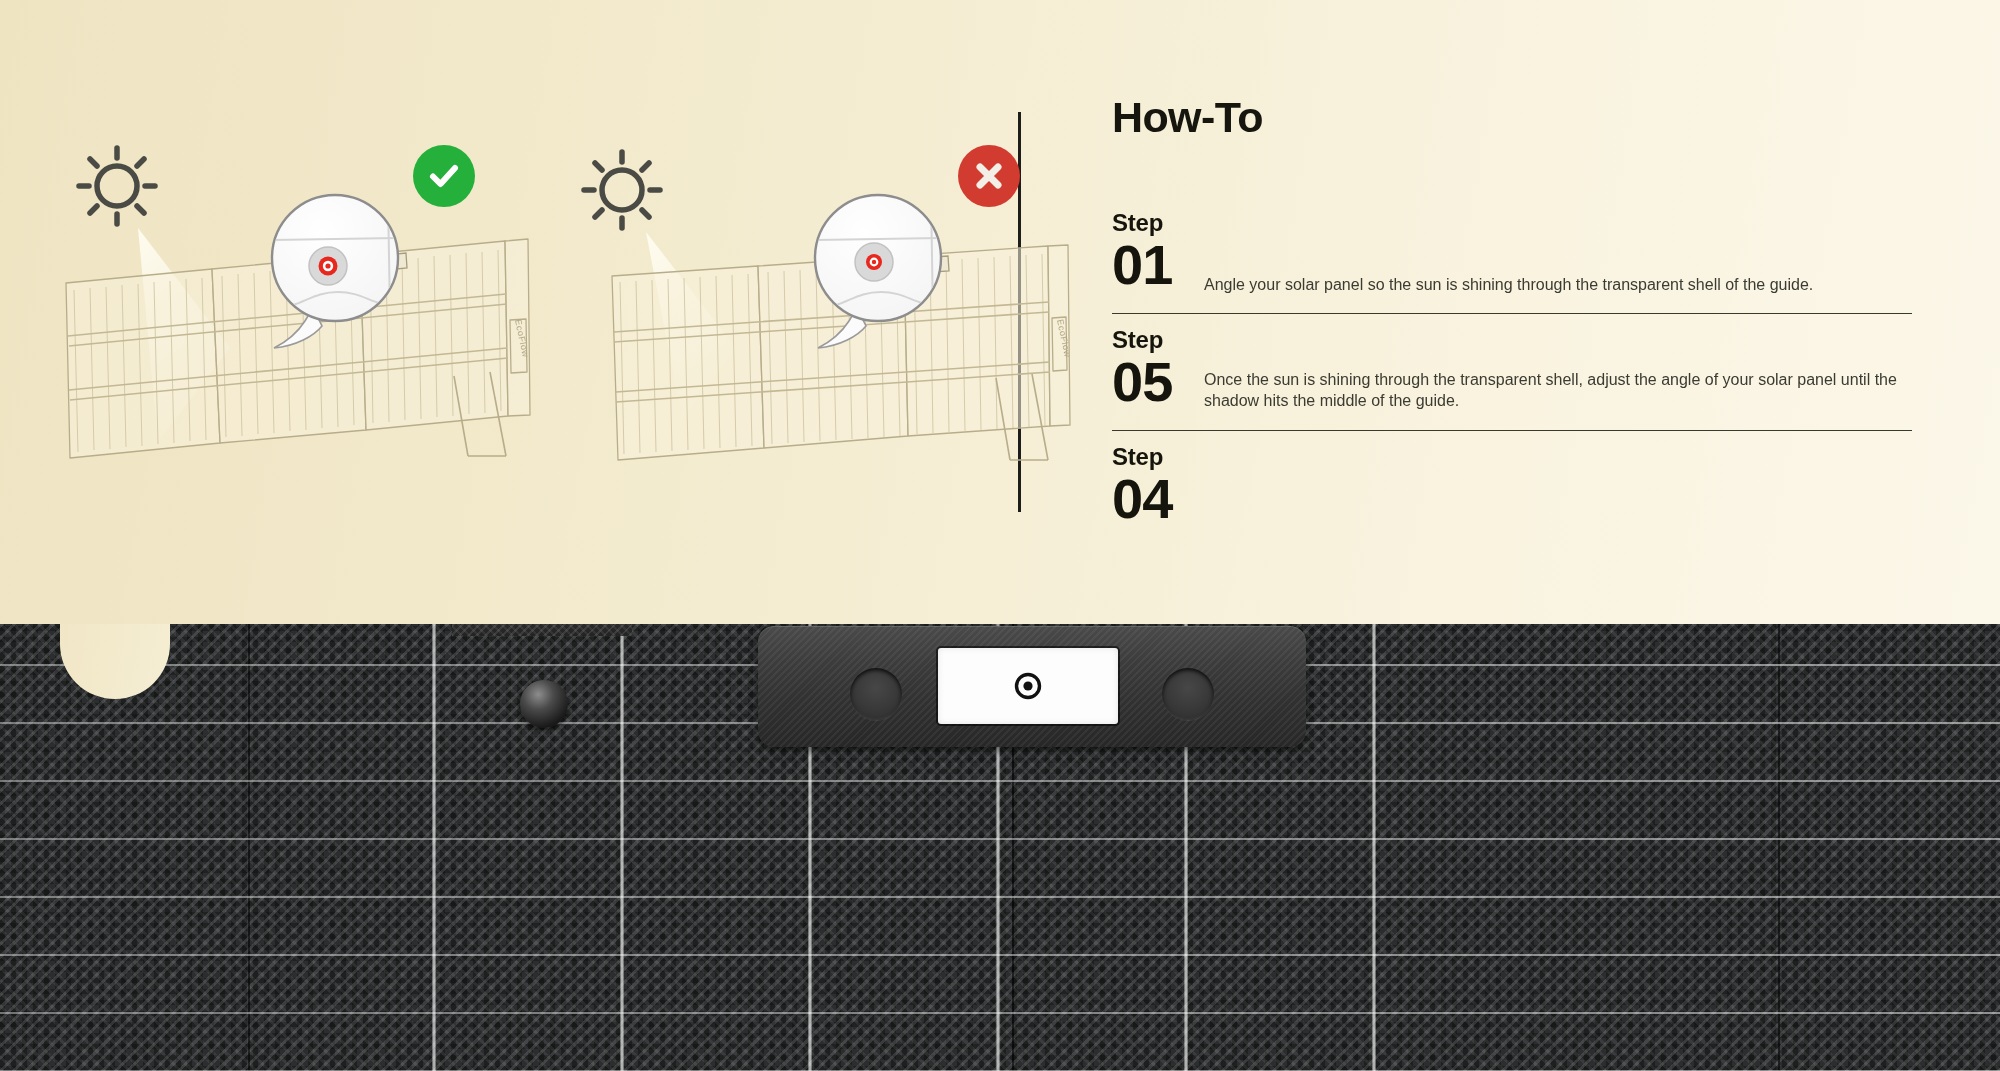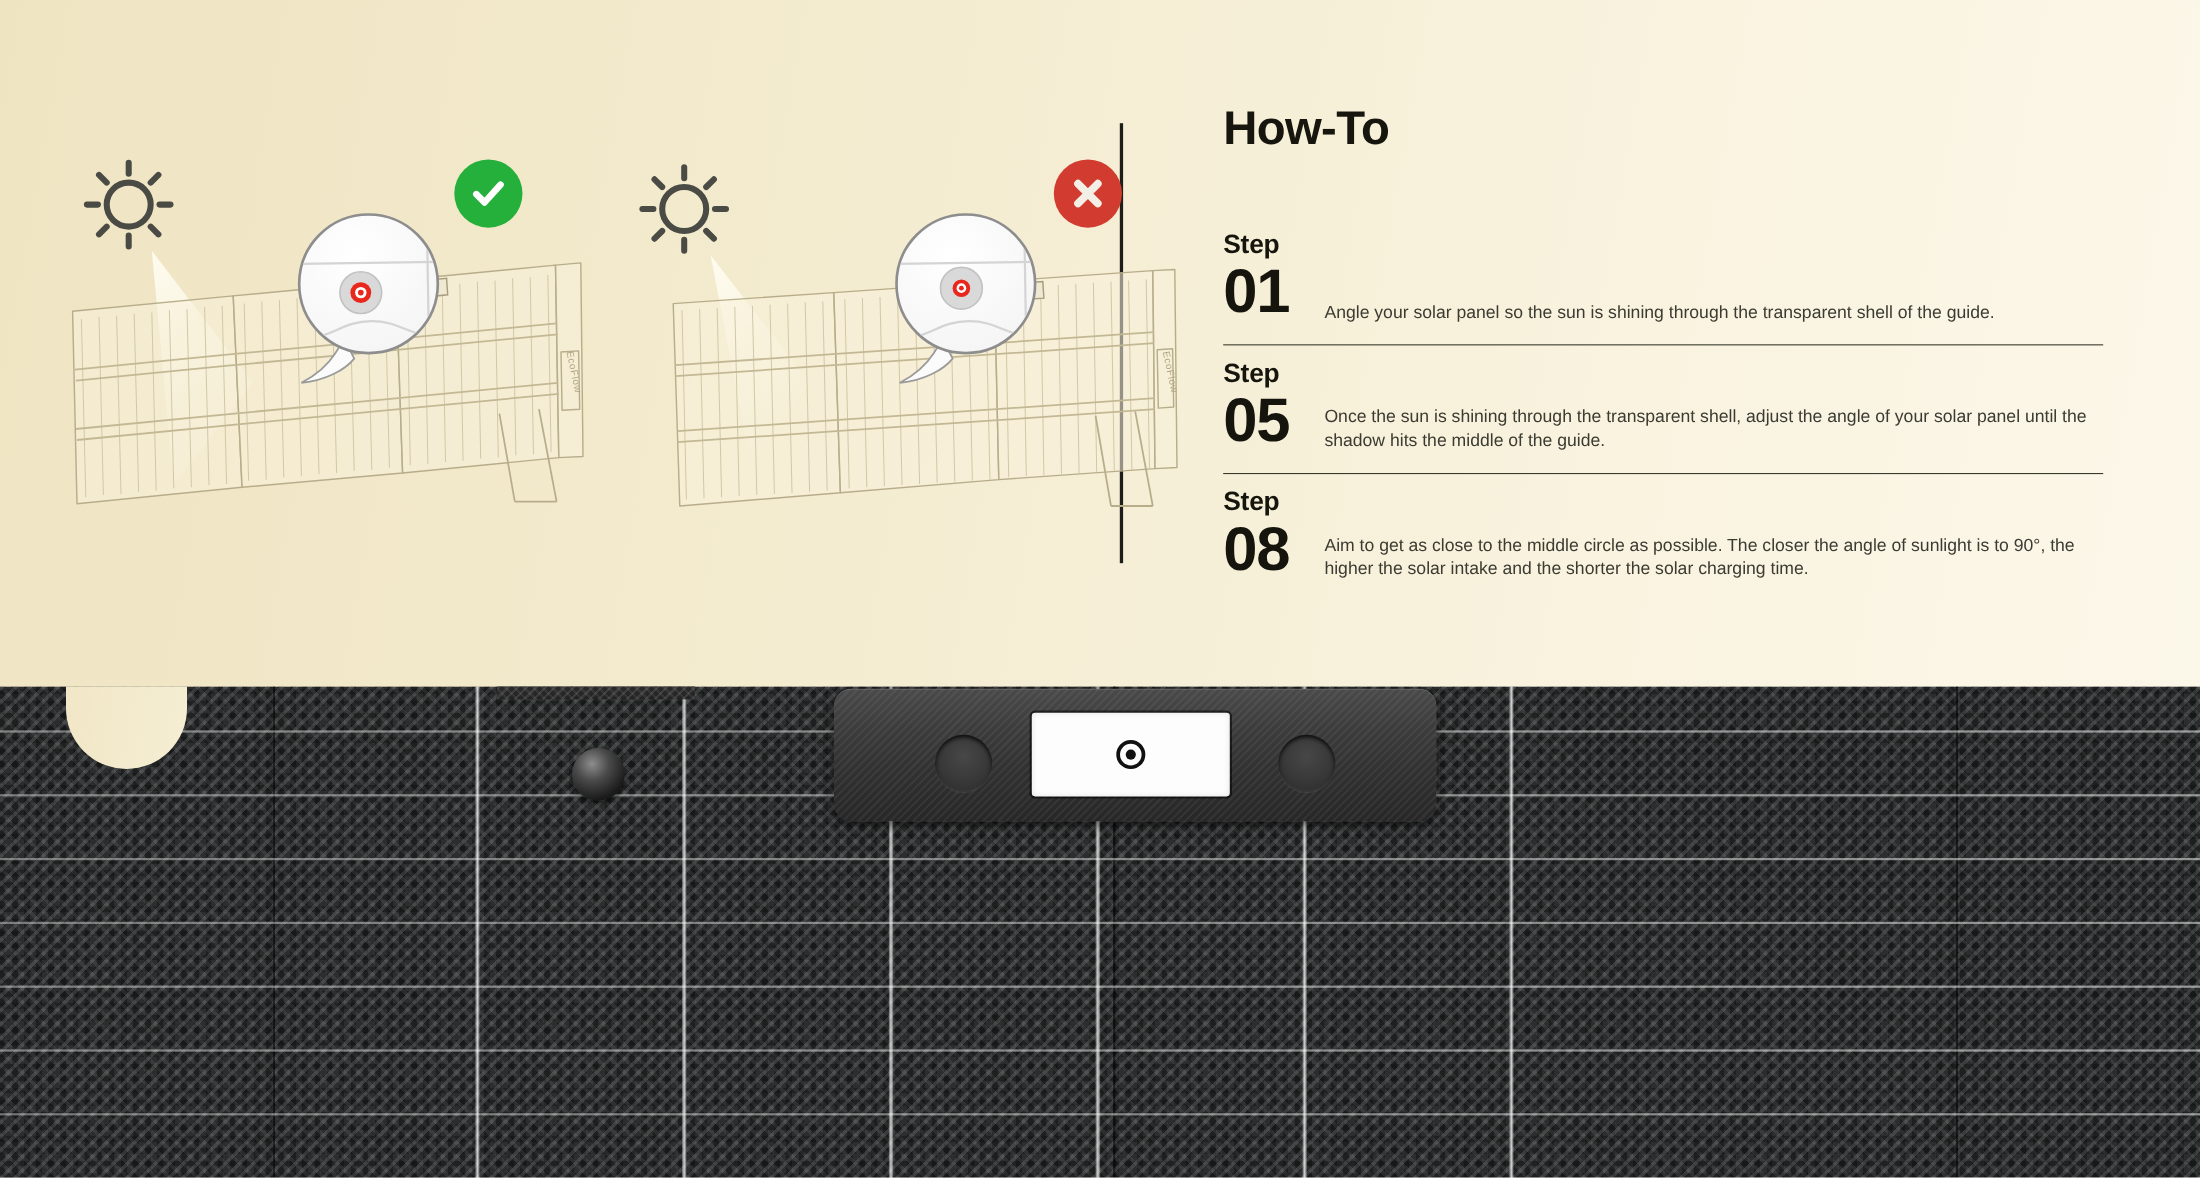--- a/index.html
+++ b/index.html
@@ -392,23 +392,22 @@
         <div class="step-label">
           <div class="step-word">Step</div>
           <div class="step-num">05</div>
         </div>
         <div class="step-text">Once the sun is shining through the transparent shell, adjust the angle of your solar panel until the shadow hits the middle of the guide.</div>
       </div>
 
       <div class="step-row">
         <div class="step-label">
           <div class="step-word">Step</div>
-          <div class="step-num">08</div>
+          <div class="step-num">04</div>
         </div>
-        <div class="step-text">Aim to get as close to the middle circle as possible. The closer the angle of sunlight is to 90°, the higher the solar intake and the shorter the solar charging time.</div>
       </div>
     </div>
   </div>
 
   <div id="panel">
     <div id="panelBody">
       <div id="weave"></div>
     </div>
 
     <div id="cells">

